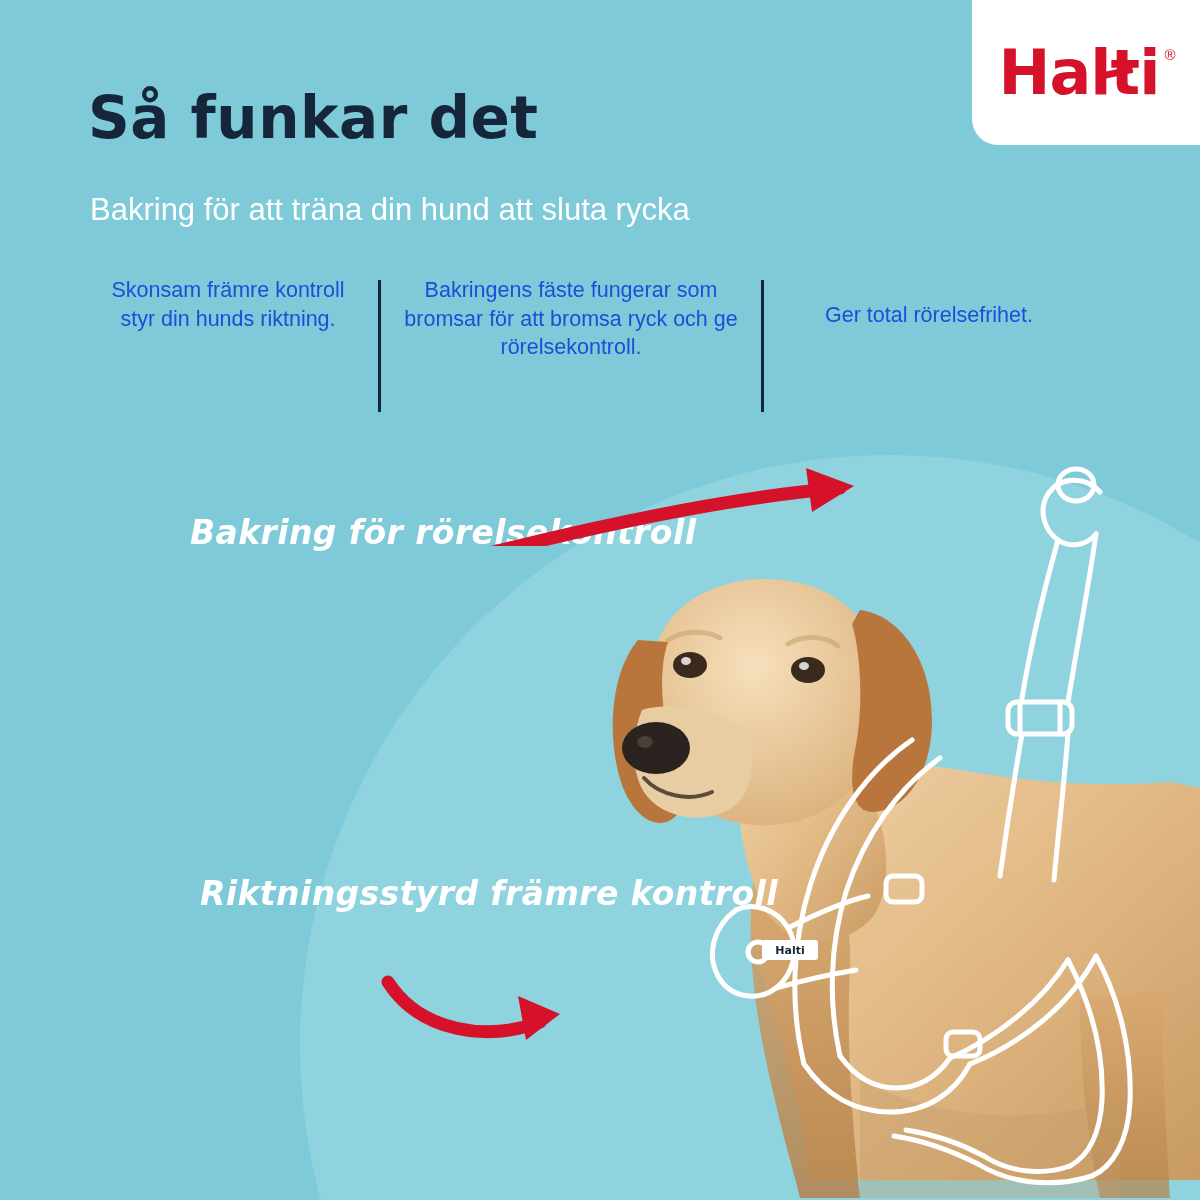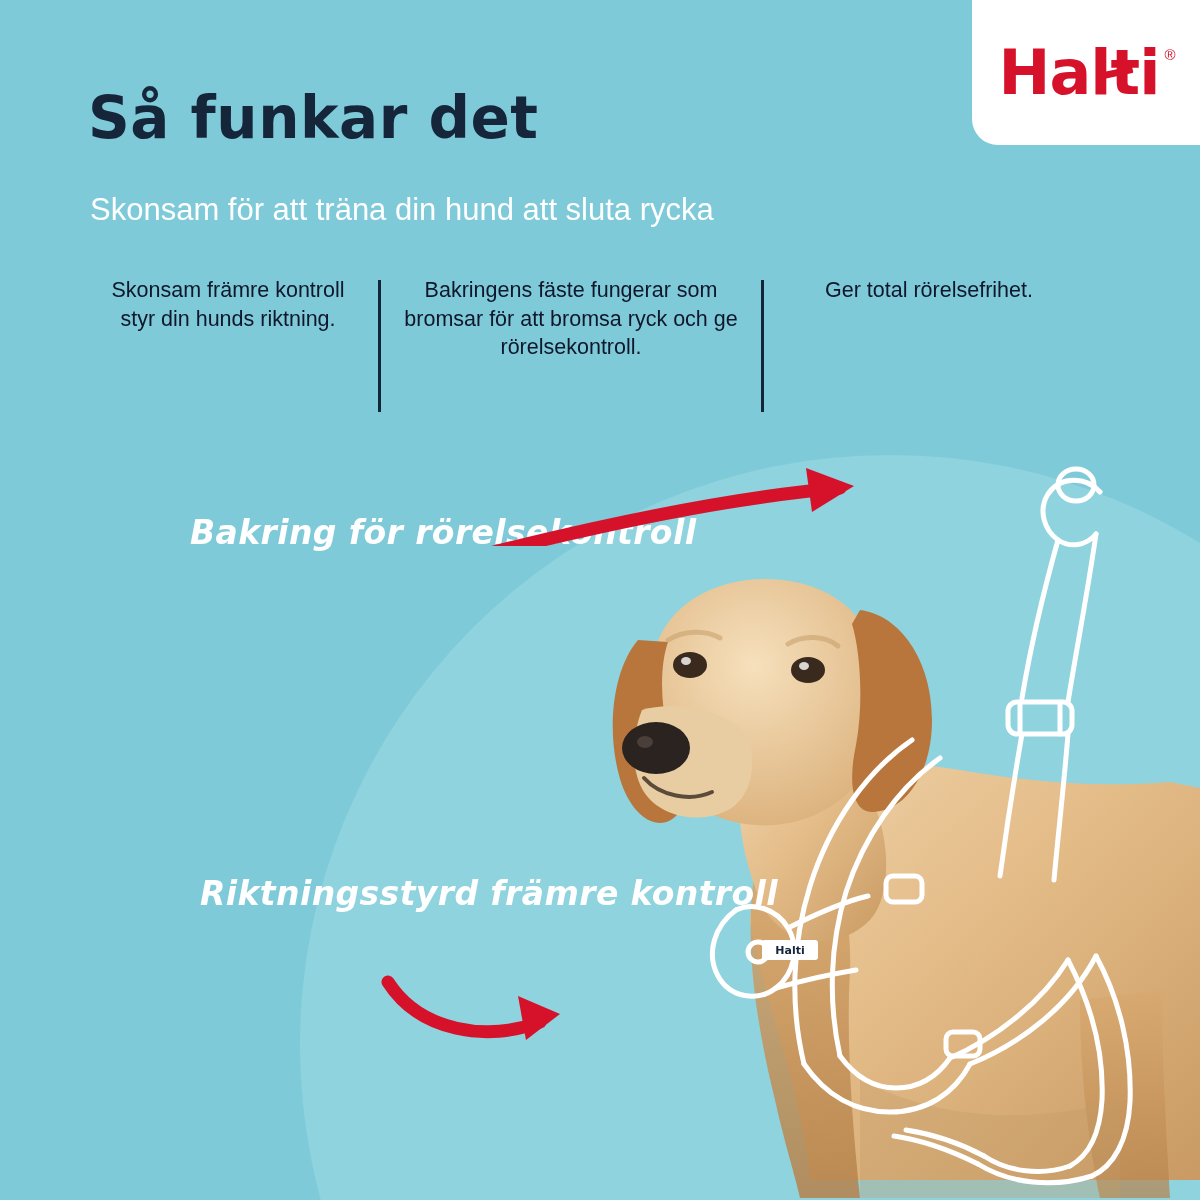--- a/index.html
+++ b/index.html
@@ -103,29 +103,29 @@
     position: absolute;
     left: 78px;
     top: 276px;
     width: 1050px;
     display: flex;
     align-items: flex-start;
   }
   .benefit {
     flex: 0 0 auto;
     text-align: center;
-    color: #0f172a;
+    color: #1d4ed8;
     font-size: 21.5px;
     line-height: 1.33;
     padding: 0 18px;
     box-sizing: border-box;
   }
   .benefit.b0 { width: 300px; }
   .benefit.b1 { width: 380px; }
-  .benefit.b2 { width: 330px; }
+  .benefit.b2 { width: 330px; margin-top: 25px; }
   .divider {
     flex: 0 0 auto;
     width: 3px;
     background: #16263a;
     margin-top: 4px;
   }
   .divider.d0 { height: 132px; }
   .divider.d1 { height: 132px; }
 
   
@@ -294,21 +294,21 @@
 
   <div class="logo-card rounded">
     <div class="logo-wrap">
       <span class="logo-text">Halti</span>
       <span class="logo-cross"></span>
       <span class="logo-reg">®</span>
     </div>
   </div>
 
   <div class="headline">Så funkar det</div>
-  <div class="subhead">Skonsam för att träna din hund att sluta rycka</div>
+  <div class="subhead">Bakring för att träna din hund att sluta rycka</div>
 
   <div class="benefits">
     <div class="benefit b0">Skonsam främre kontroll styr din hunds riktning.</div>
     <div class="divider d0"></div>
     <div class="benefit b1">Bakringens fäste fungerar som bromsar för att bromsa ryck och ge rörelsekontroll.</div>
     <div class="divider d1"></div>
     <div class="benefit b2">Ger total rörelsefrihet.</div>
   </div>
 
   <div class="callout callout-top">

